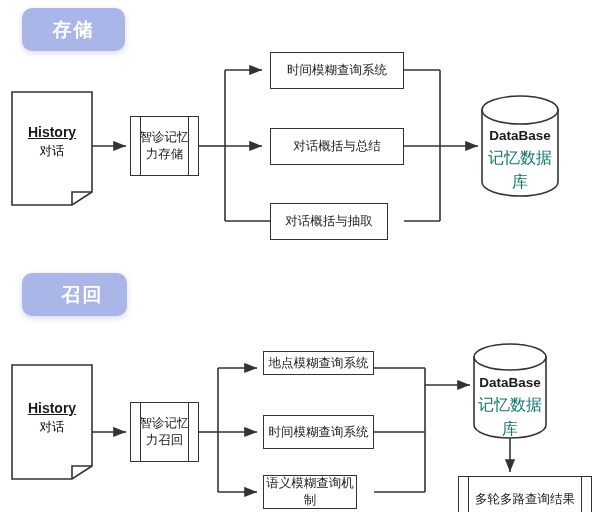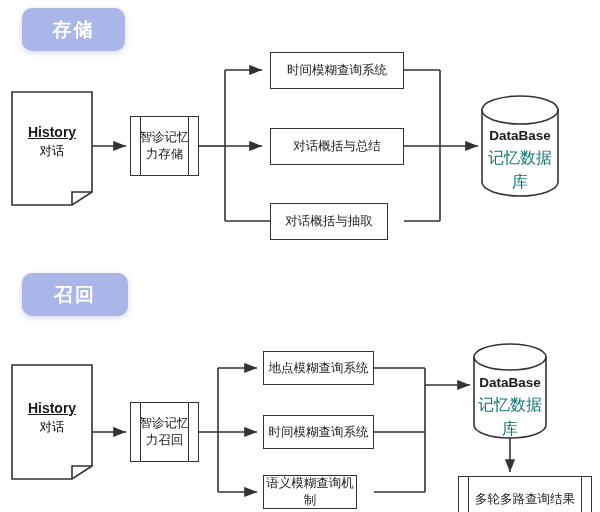--- a/index.html
+++ b/index.html
@@ -28,21 +28,21 @@
     color: #ffffff;
     font-weight: bold;
     font-size: 19px;
     letter-spacing: 2px;
     display: flex;
     align-items: center;
     justify-content: center;
     box-shadow: 0 2px 6px rgba(120,130,200,0.30);
   }
   #badge-store { left: 22px; top: 8px; width: 103px; height: 43px; }
-  #badge-recall { left: 22px; top: 273px; width: 106px; height: 43px; }
+  #badge-recall { left: 22px; top: 273px; width: 89px; height: 43px; padding-left: 16px; }
   .doc-label {
     position: absolute;
     width: 100%;
     text-align: center;
     line-height: 1.45;
     pointer-events: none;
   }
   .doc-title {
     font-weight: bold;
     font-size: 14px;
@@ -205,21 +205,21 @@
   <span class="doc-sub">对话</span>
 </div>
 
 <div class="node predef" style="left:130px; top:402px; width:69px; height:60px;">
   <span style="display:block;">
     <span style="display:block;">智诊记忆</span>
     <span style="display:block;">力召回</span>
   </span>
 </div>
 
-<div class="node" style="left:263px; top:351px; width:111px; height:34px;">
+<div class="node" style="left:263px; top:351px; width:111px; height:24px;">
   <span>地点模糊查询系统</span>
 </div>
 <div class="node" style="left:263px; top:415px; width:111px; height:34px;">
   <span>时间模糊查询系统</span>
 </div>
 <div class="node" style="left:263px; top:475px; width:94px; height:34px;">
   <span>语义模糊查询机制</span>
 </div>
 
 <div class="cyl-label" style="left:474px; top:373px; width:72px;">

